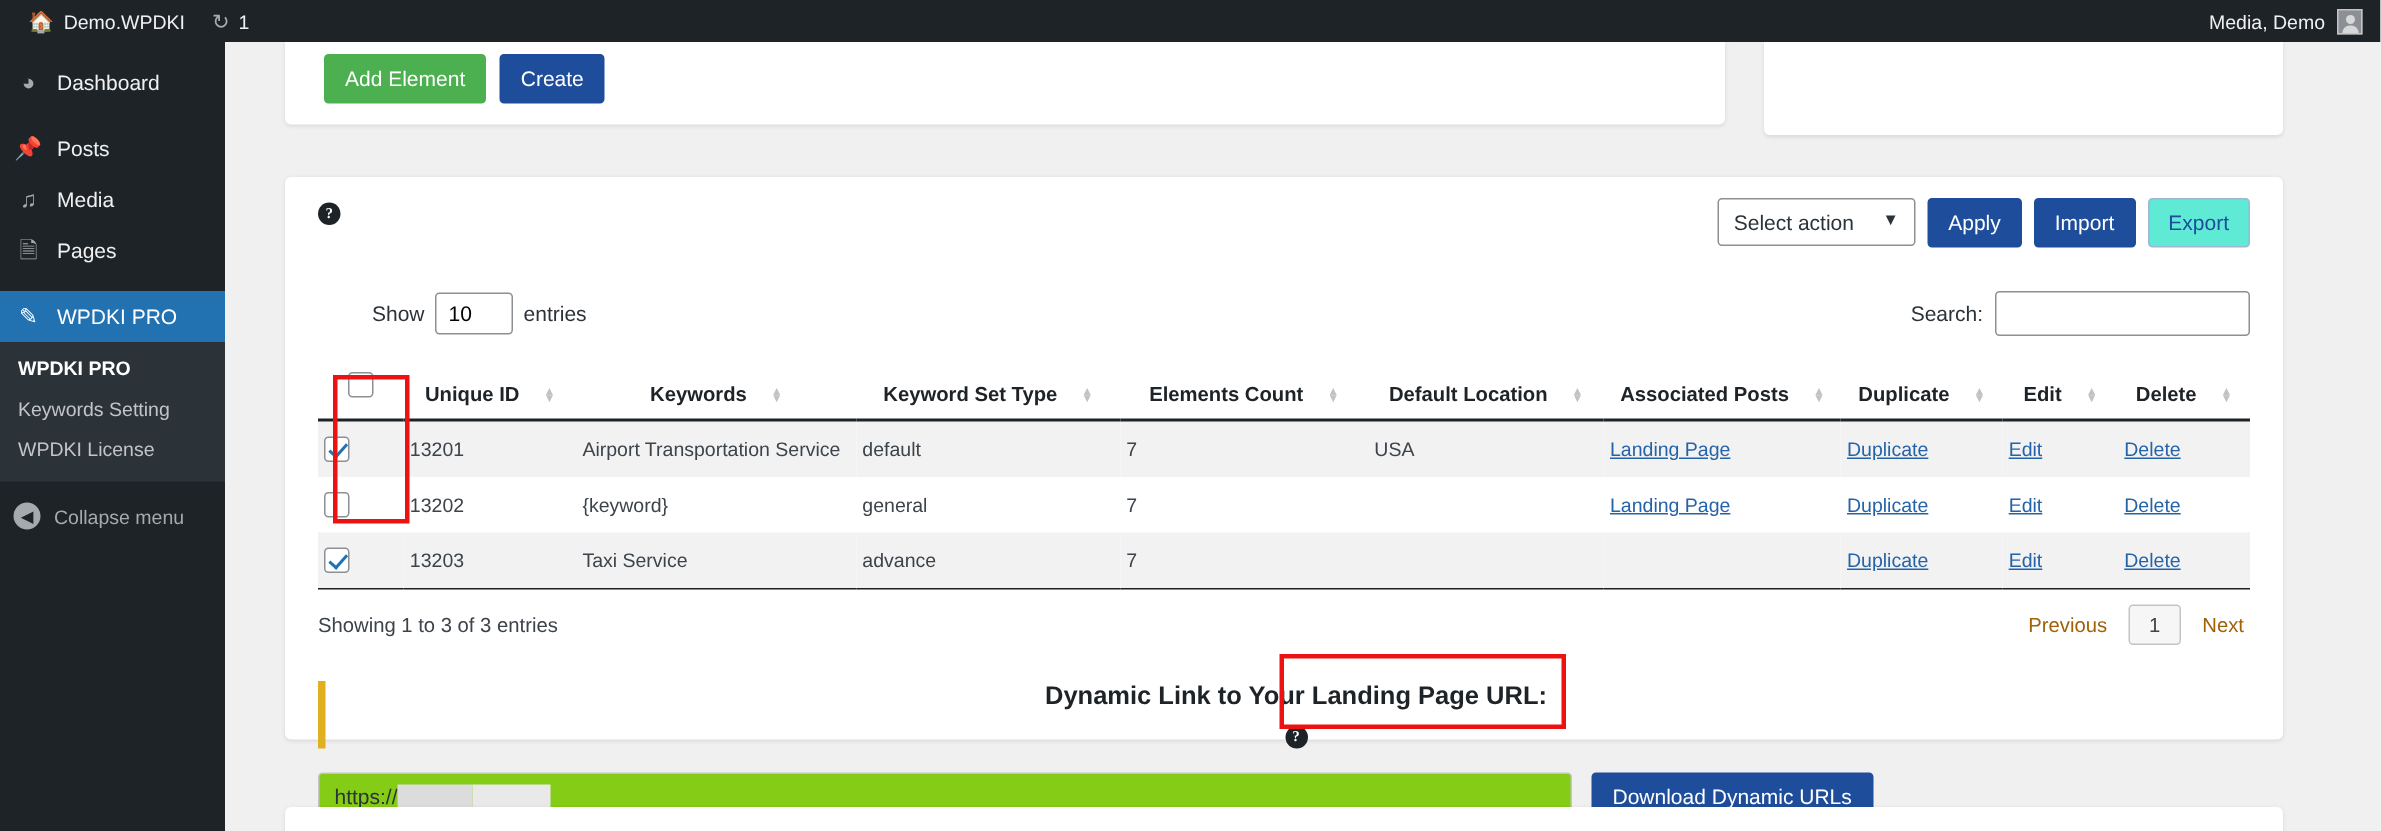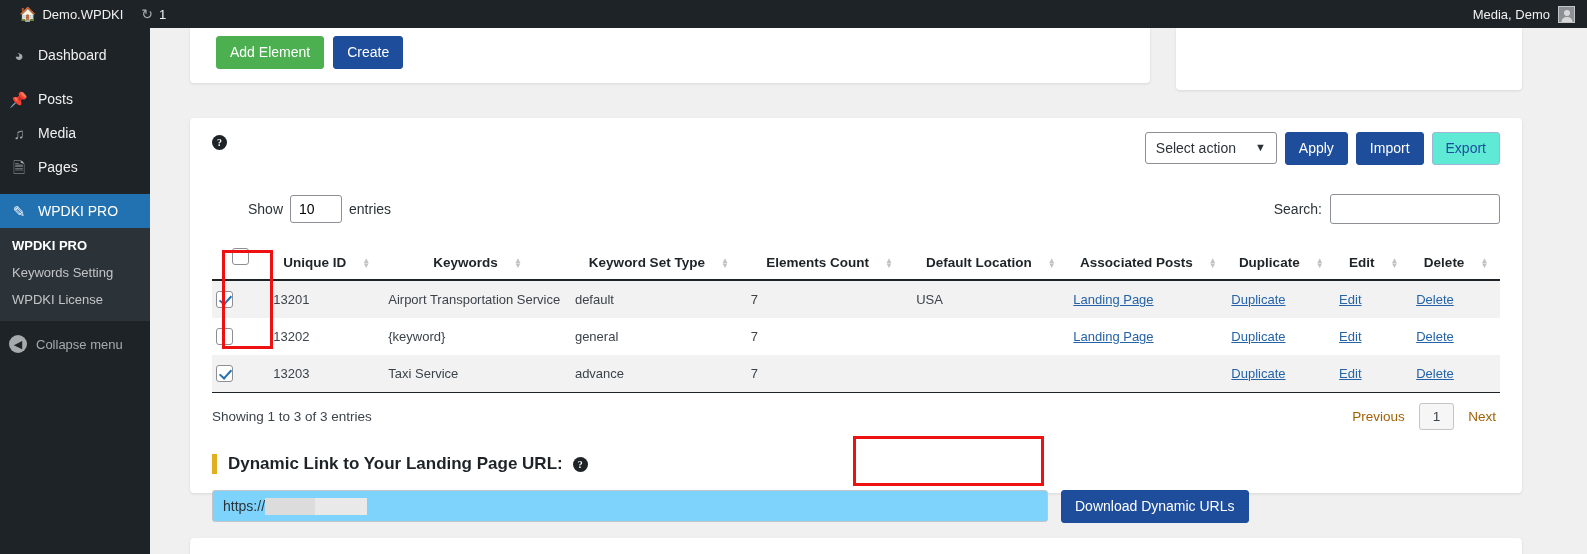--- a/index.html
+++ b/index.html
@@ -151,27 +151,27 @@
   .tfoot { display: flex; align-items: center; margin-top: 10px; font-size: 13.5px; color: #3c434a; }
   .paginate { margin-left: auto; display: flex; align-items: center; gap: 10px; }
   .pg-btn { color: #a16207; padding: 2px 4px; }
   .pg-num {
     border: 1px solid #c3c4c7; background: #f6f6f6; border-radius: 3px;
     padding: 5px 13px; color: #3c434a;
   }
 
   .dyn-head {
     margin-top: 24px; display: flex; align-items: center; gap: 10px;
-    border-left: 5px solid #e0b020; padding-left: 11px;
+    border-left: 5px solid #e0b020; padding-left: 11px; flex-direction: column;
   }
   .dyn-head .dh-text { font-size: 17px; font-weight: bold; color: #1d2327; }
 
   .url-row { margin-top: 16px; display: flex; align-items: stretch; gap: 0; }
   .url-input {
-    flex: 1; border: 1px solid #c3c4c7; border-radius: 3px; background: #7dd3fc;
+    flex: 1; border: 1px solid #c3c4c7; border-radius: 3px; background: #84cc16;
     padding: 12px 10px; font-size: 14px; color: #2c3338; display: flex; align-items: center;
     height: 32px; max-width: 836px;
   }
   .redact-a { display: inline-block; width: 50px; height: 17px; background: #dcdcdc; }
   .redact-b { display: inline-block; width: 52px; height: 17px; background: #e9e9e9; }
   .dl-btn { margin-left: 13px; }
 
   
   .annot { position: absolute; border: 3px solid #ee1111; z-index: 25; pointer-events: none; }
   #annot-checkbox-col { left: 222px; top: 250px; width: 51px; height: 99px; }

